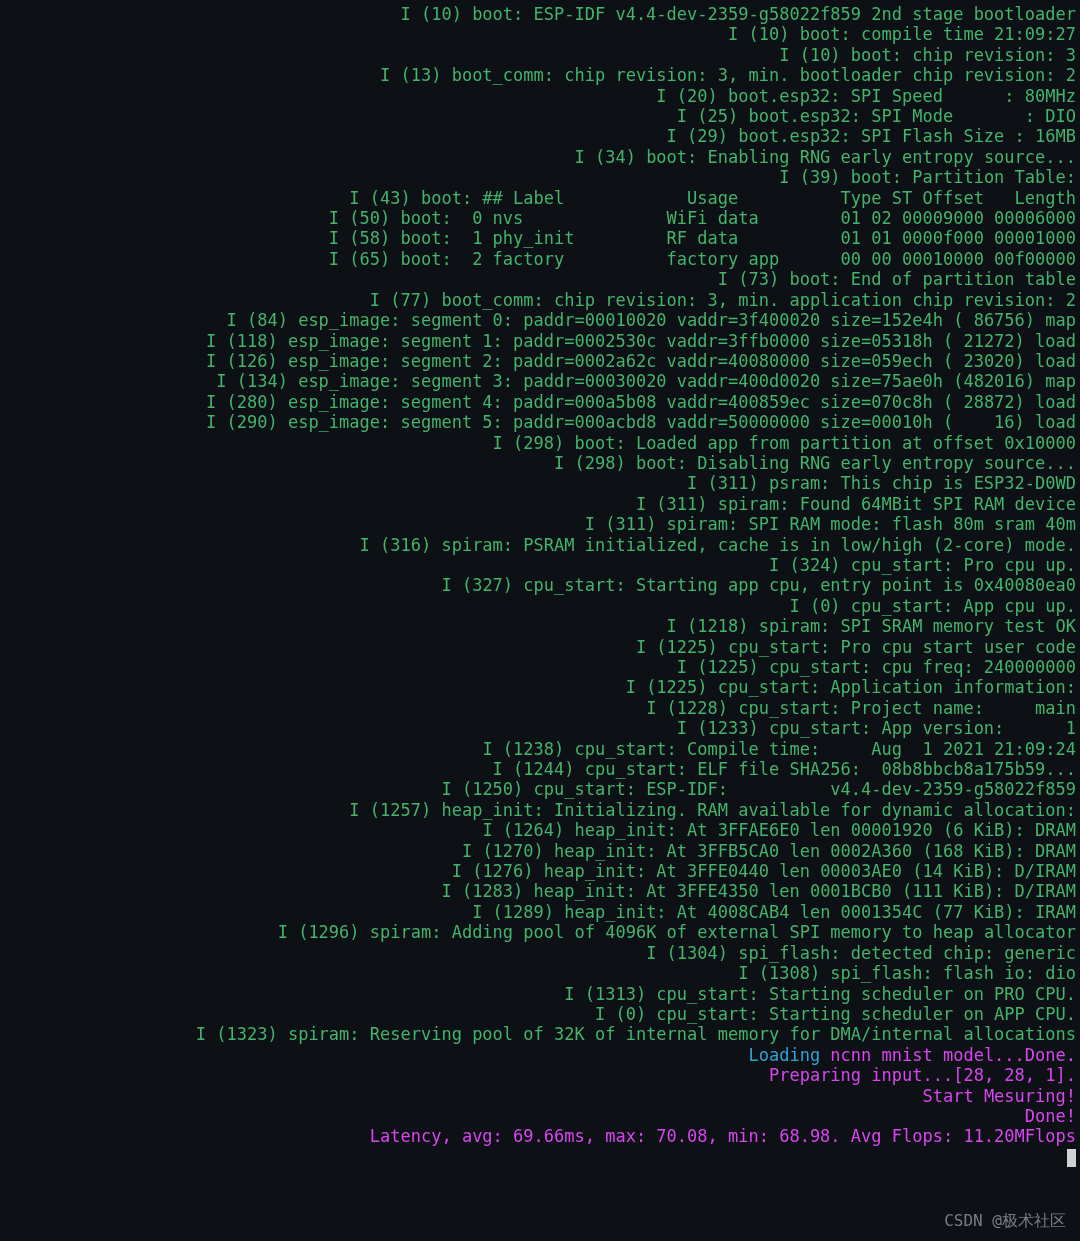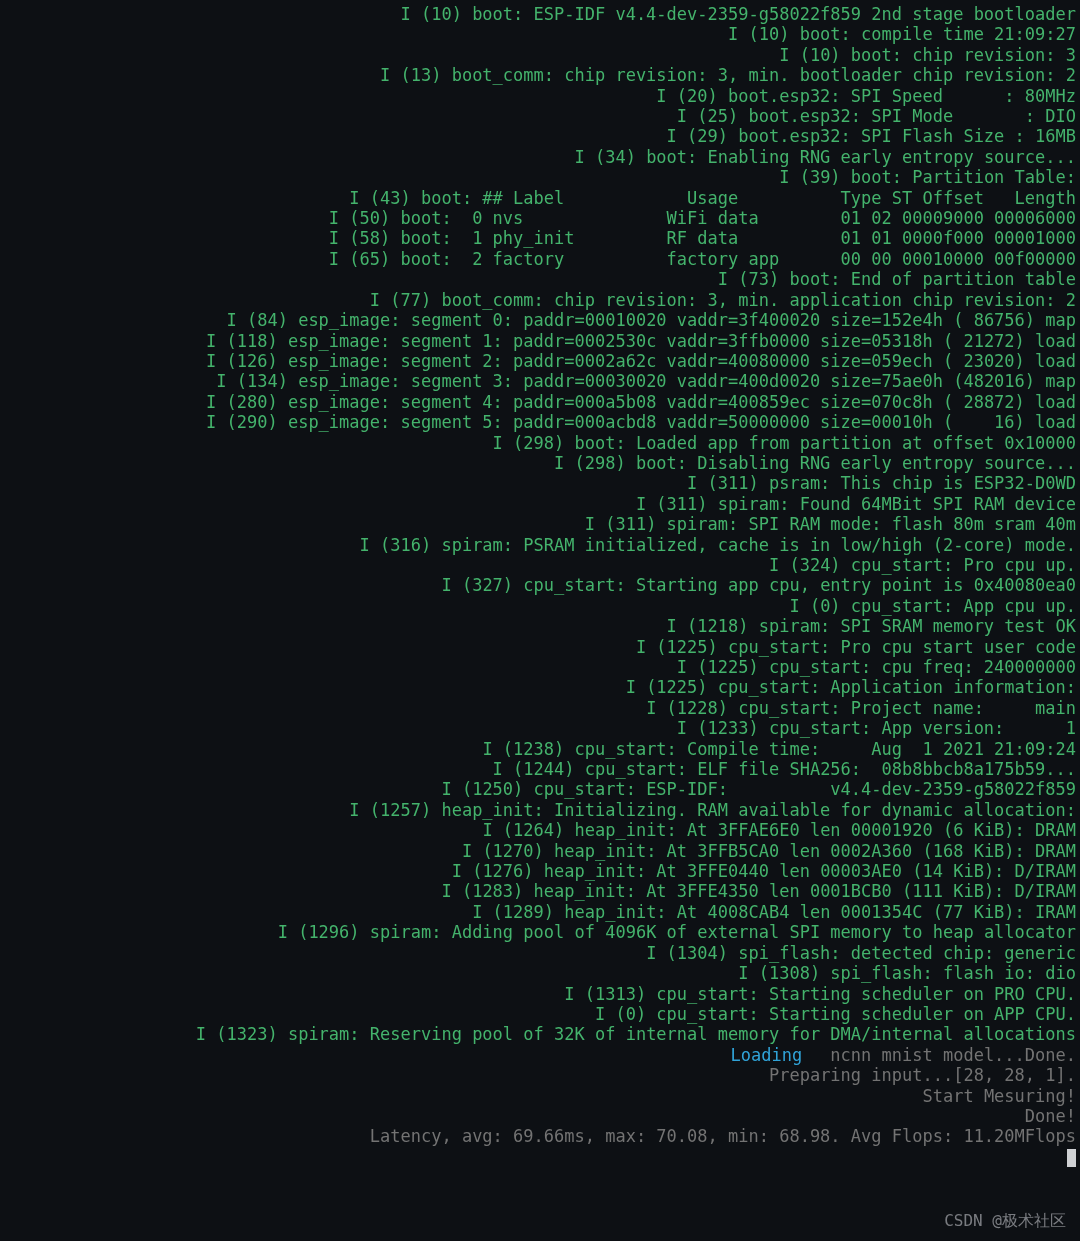--- a/index.html
+++ b/index.html
@@ -12,21 +12,21 @@
     line-height:20.4px;
     color:#cfd1d4;
   }
   .term{
     padding:4px 4px 0 4px;
     white-space:pre;
     text-align:right;
   }
   .info{color:#44b36c;}
   .bright{color:#30a3d8;}
-  .plain{color:#737373;padding-left:18px;}
+  .plain{color:#d946ef;}
   .cursor{
     display:inline-block;
     width:9px;height:18px;
     background:#cfd1d4;
     vertical-align:text-bottom;
   }
   .watermark{
     position:absolute;
     right:14px;bottom:10px;
     color:rgba(210,212,216,0.55);

